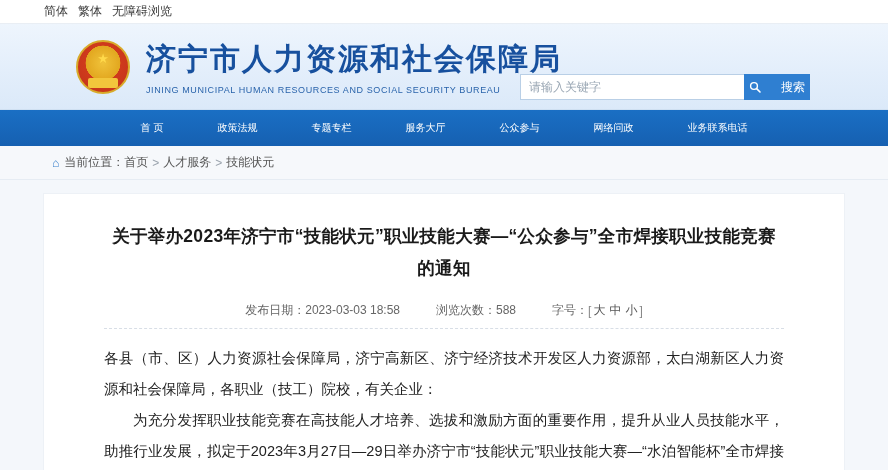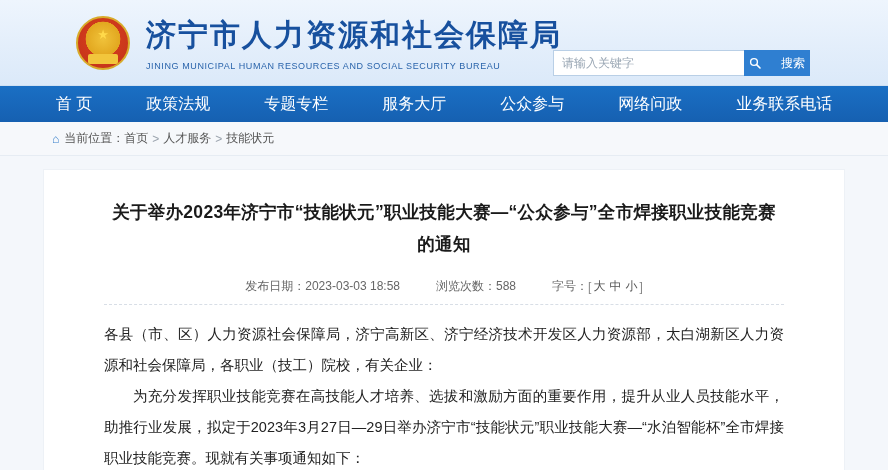--- a/index.html
+++ b/index.html
@@ -80,21 +80,21 @@
 
   
   .search-wrap {
     position: absolute;
     right: 78px; top: 50px;
     display: flex;
     align-items: stretch;
     height: 26px;
   }
   .search-input {
-    width: 191px;
+    width: 224px;
     height: 26px;
     border: 1px solid #b9cfe6;
     border-right: none;
     background: #fff;
     font-size: 12px;
     color: #333;
     padding: 0 8px;
     outline: none;
   }
   .search-input::placeholder { color: #9aa7b4; }
@@ -116,21 +116,21 @@
   .nav {
     height: 36px;
     background: linear-gradient(180deg, #1a6fc4 0%, #1660b1 100%);
     display: flex;
     align-items: center;
     justify-content: center;
     gap: 0;
   }
   .nav-item {
     color: #ffffff;
-    font-size: 16px;
+    font-size: 10px;
     padding: 0 27px;
     line-height: 36px;
     cursor: pointer;
     white-space: nowrap;
   }
 
   
   .crumb-band {
     background: #f6f8fb;
     border-bottom: 1px solid #e6ecf3;
@@ -190,20 +190,25 @@
     font-family: "Liberation Sans", sans-serif;
   }
   .body-text p { margin: 0; }
   .indent { text-indent: 2em; }
 </style>
 </head>
 <body>
 
 <div class="page">
 
+  <div class="topbar">
+    <span class="tb-item">简体</span>
+    <span class="tb-item">繁体</span>
+    <span class="tb-item">无障碍浏览</span>
+  </div>
 
   <div class="header">
     <div class="emblem">
       <div class="circle"></div>
       <div class="star">★</div>
       <div class="gear"></div>
     </div>
     <div class="titles">
       <div class="title-cn">济宁市人力资源和社会保障局</div>
       <div class="title-en">JINING MUNICIPAL HUMAN RESOURCES AND SOCIAL SECURITY BUREAU</div>

